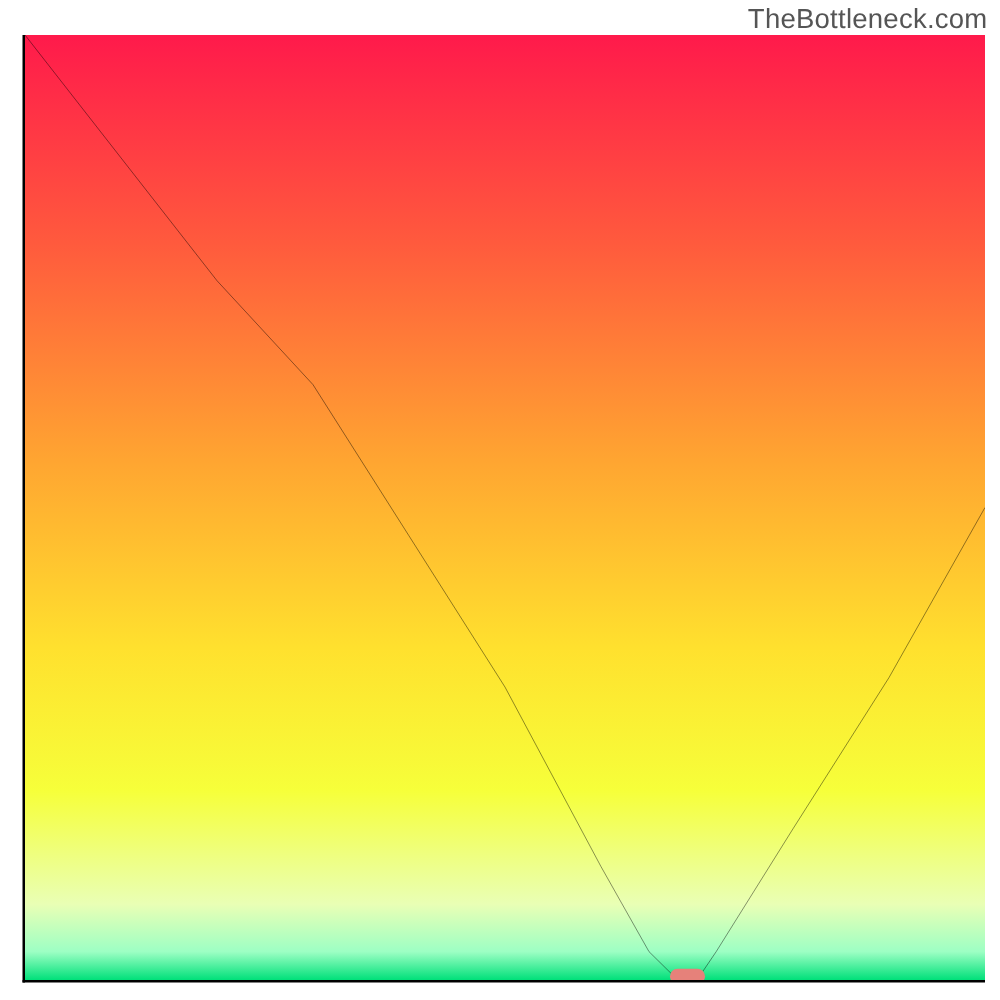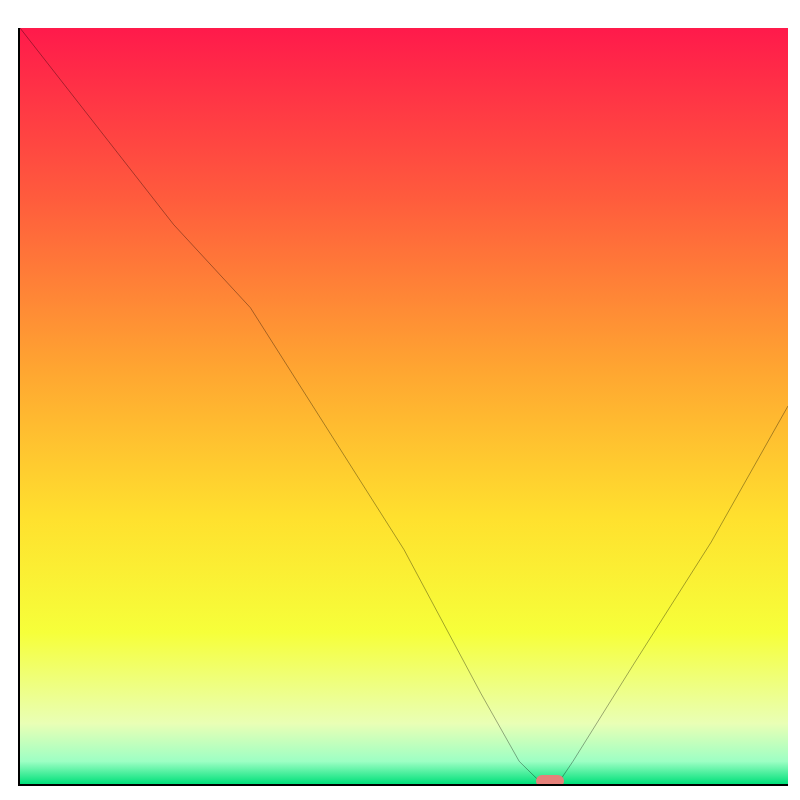--- a/index.html
+++ b/index.html
@@ -53,20 +53,21 @@
     height: 12px;
     border-radius: 6px;
     background: #e6817a;
     transform: translate(-50%, -50%);
   }
 </style>
 </head>
 <body>
 
 <div class="container">
+  <div class="watermark">TheBottleneck.com</div>
 
   <div class="plot-frame">
     <svg class="bg" viewBox="0 0 100 100" preserveAspectRatio="none">
       <defs>
         <linearGradient id="grad" x1="0" y1="0" x2="0" y2="1">
             <stop offset="0%" stop-color="#ff1a4b"></stop>
             <stop offset="22%" stop-color="#ff5a3d"></stop>
             <stop offset="45%" stop-color="#ffa531"></stop>
             <stop offset="65%" stop-color="#ffe12e"></stop>
             <stop offset="80%" stop-color="#f6ff3a"></stop>

